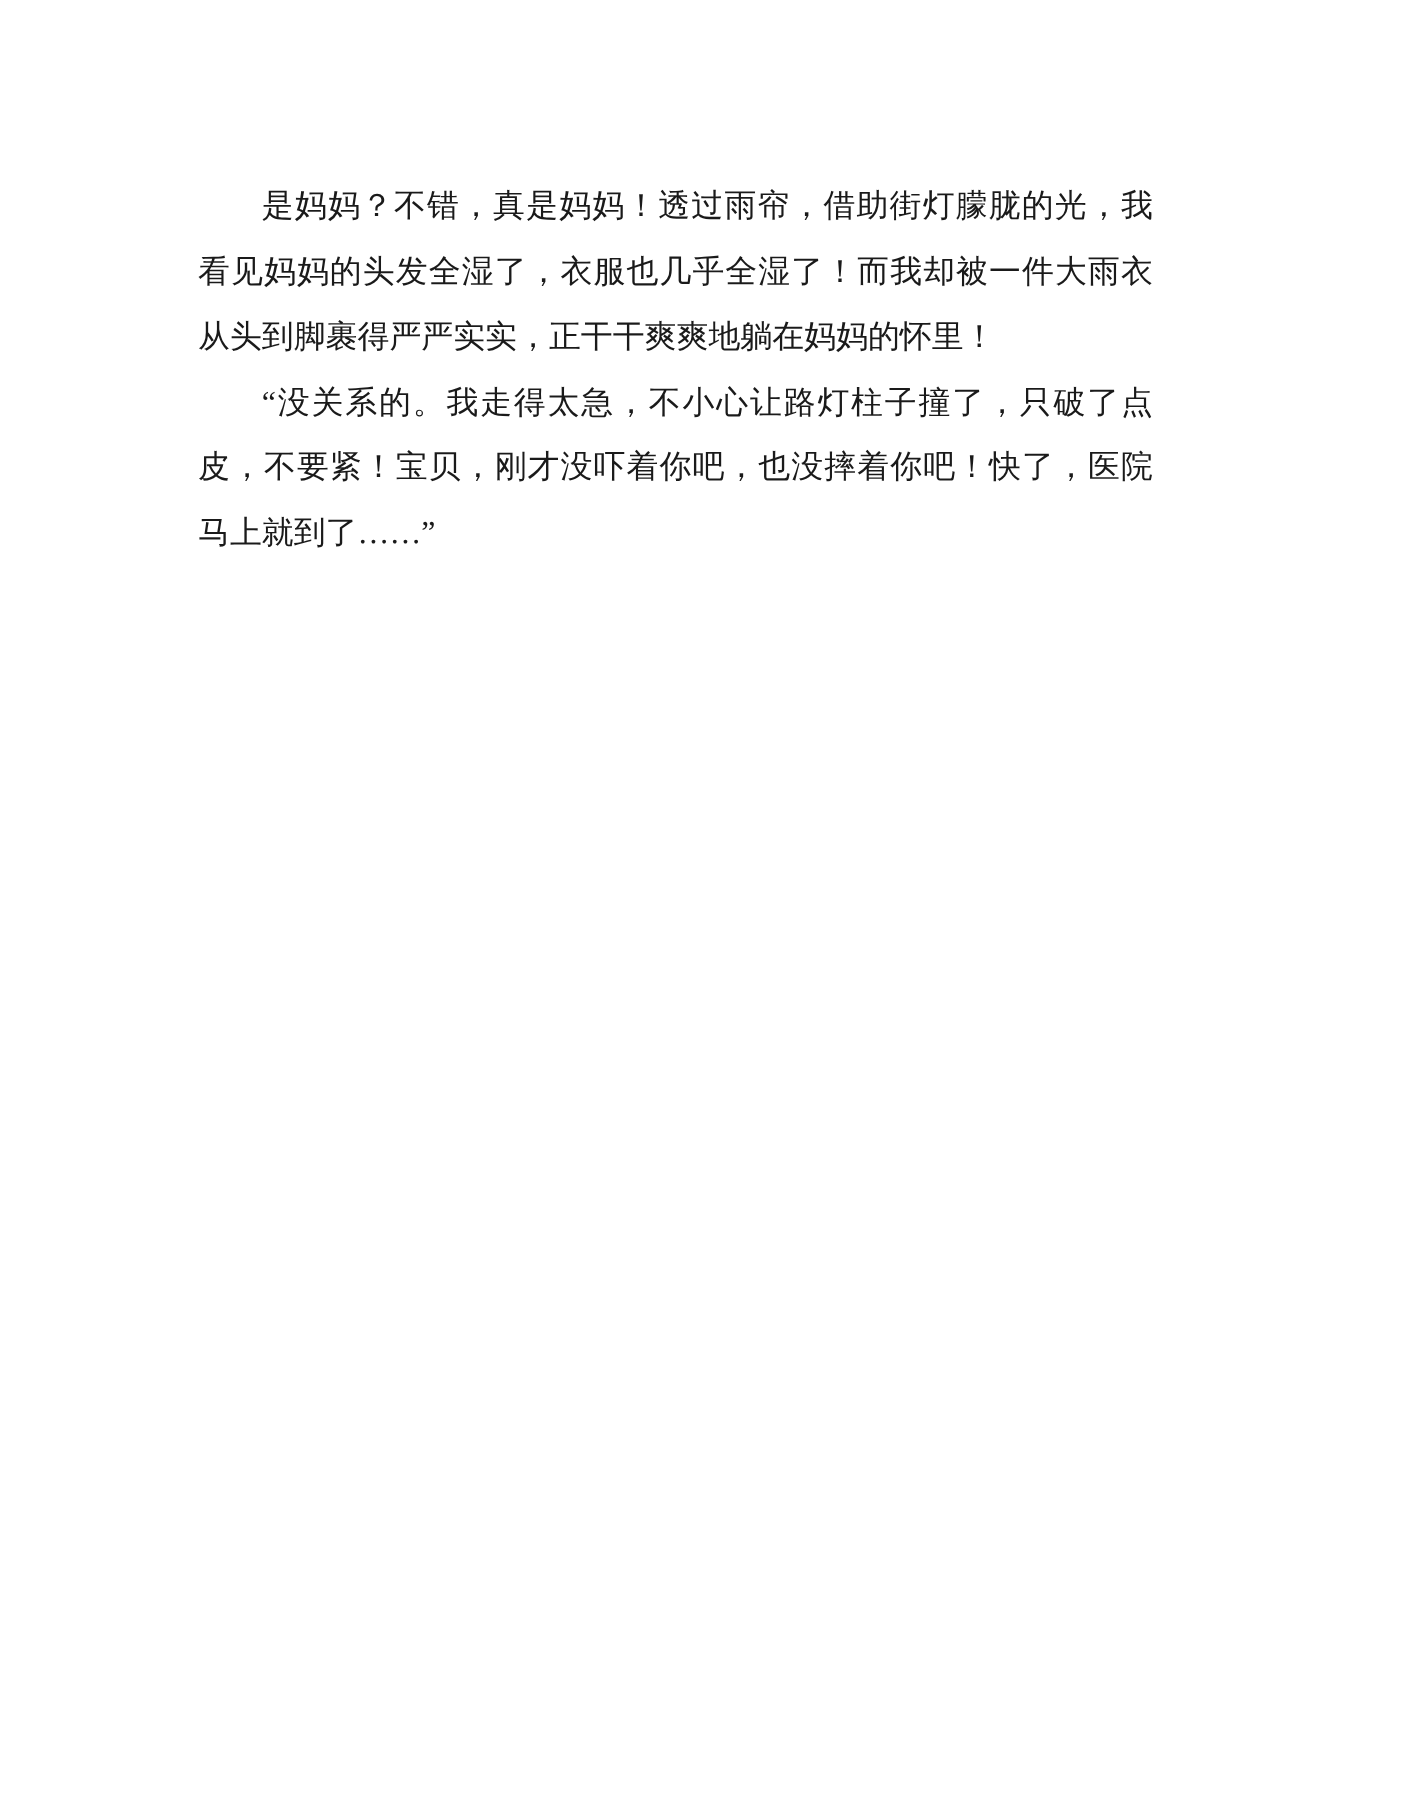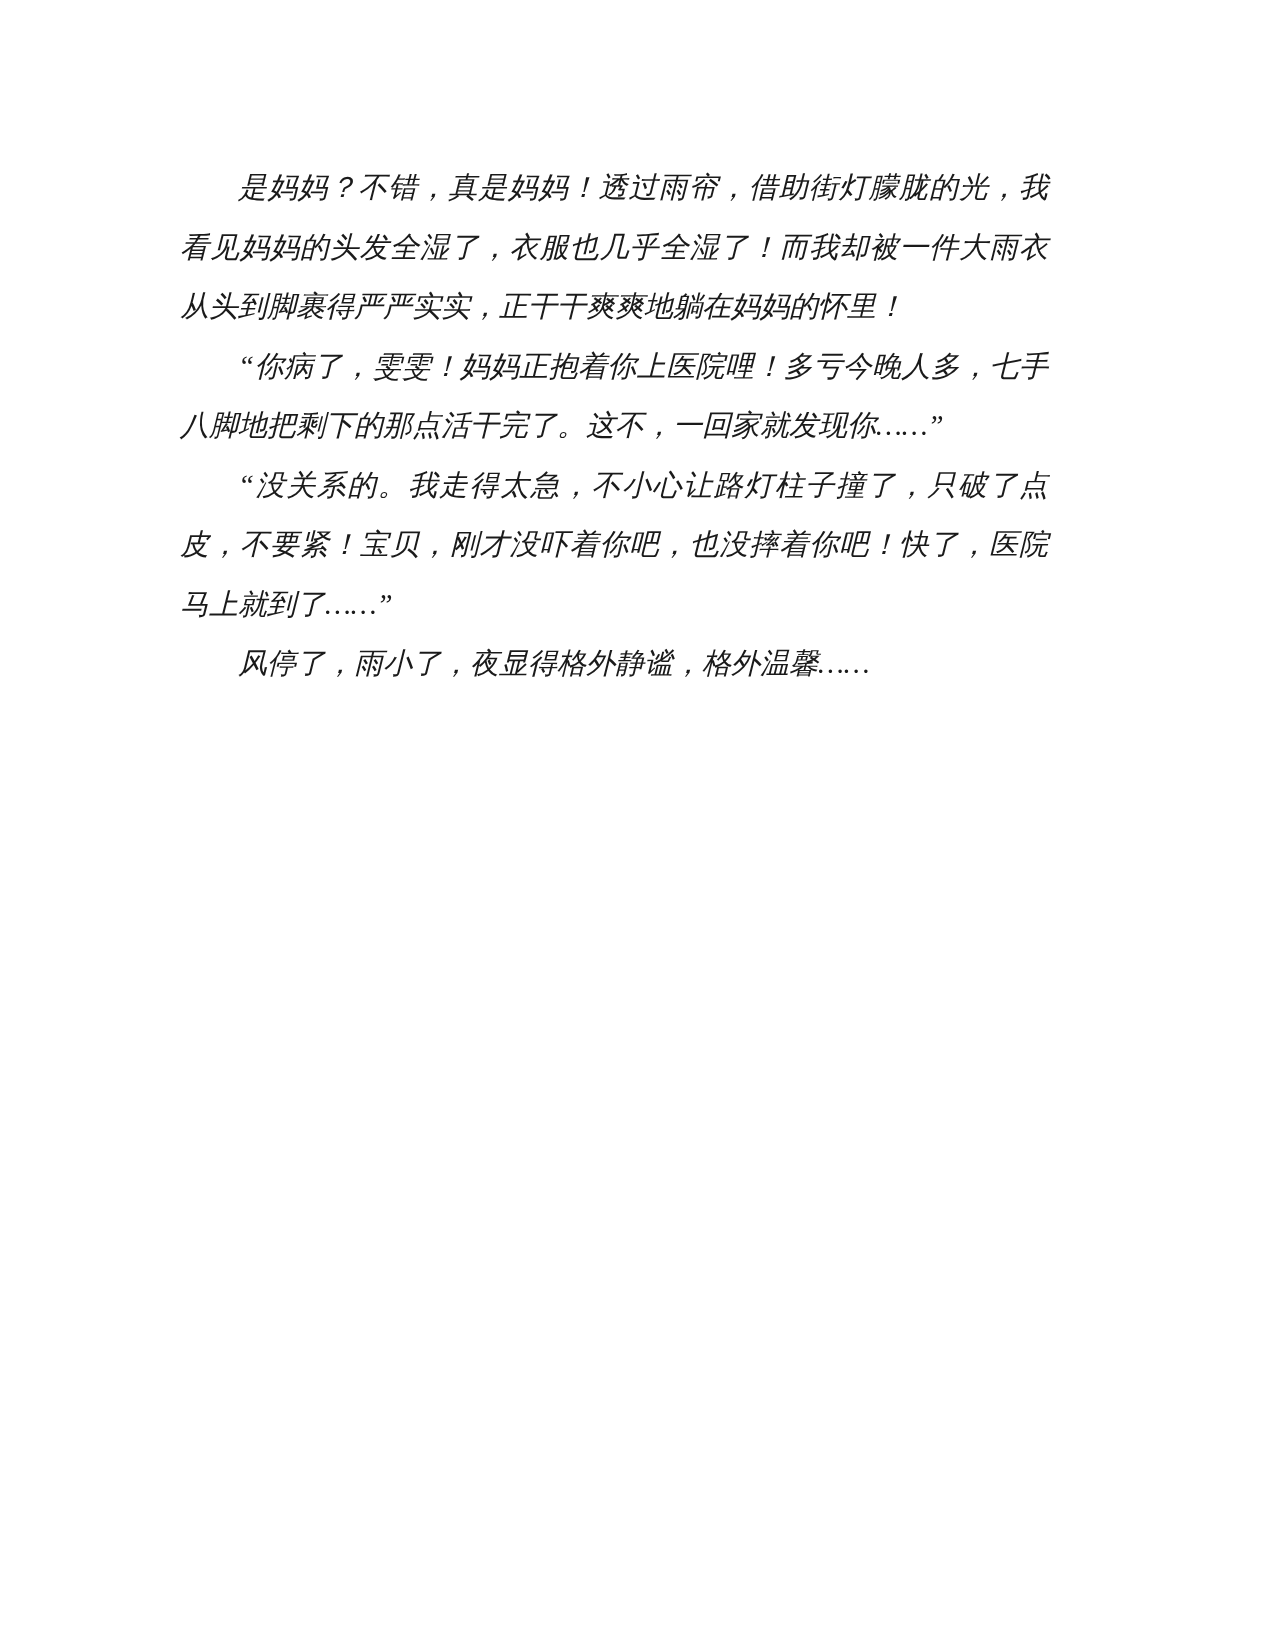--- a/index.html
+++ b/index.html
@@ -17,32 +17,29 @@
     padding: 158px 227px 0 180px;
   }
   .content {
     font-family: "Liberation Serif", "DejaVu Serif", serif;
     font-size: 29px;
     line-height: 59.5px;
     color: #1a1a1a;
     text-align: justify;
     text-justify: inter-character;
     letter-spacing: 0;
-    font-style: italic;
   }
   .content p {
     margin: 0;
     padding: 0;
     text-indent: 2em;
     word-break: break-all;
   }
 </style>
 </head>
 <body>
 
 <div class="page">
   <div class="content">
     <p>是妈妈？不错，真是妈妈！透过雨帘，借助街灯朦胧的光，我看见妈妈的头发全湿了，衣服也几乎全湿了！而我却被一件大雨衣从头到脚裹得严严实实，正干干爽爽地躺在妈妈的怀里！</p>
-    <p>“你病了，雯雯！妈妈正抱着你上医院哩！多亏今晚人多，七手八脚地把剩下的那点活干完了。这不，一回家就发现你……”</p>
     <p>“没关系的。我走得太急，不小心让路灯柱子撞了，只破了点皮，不要紧！宝贝，刚才没吓着你吧，也没摔着你吧！快了，医院马上就到了……”</p>
-    <p>风停了，雨小了，夜显得格外静谧，格外温馨……</p>
   </div>
 </div>
 
 </body></html>

